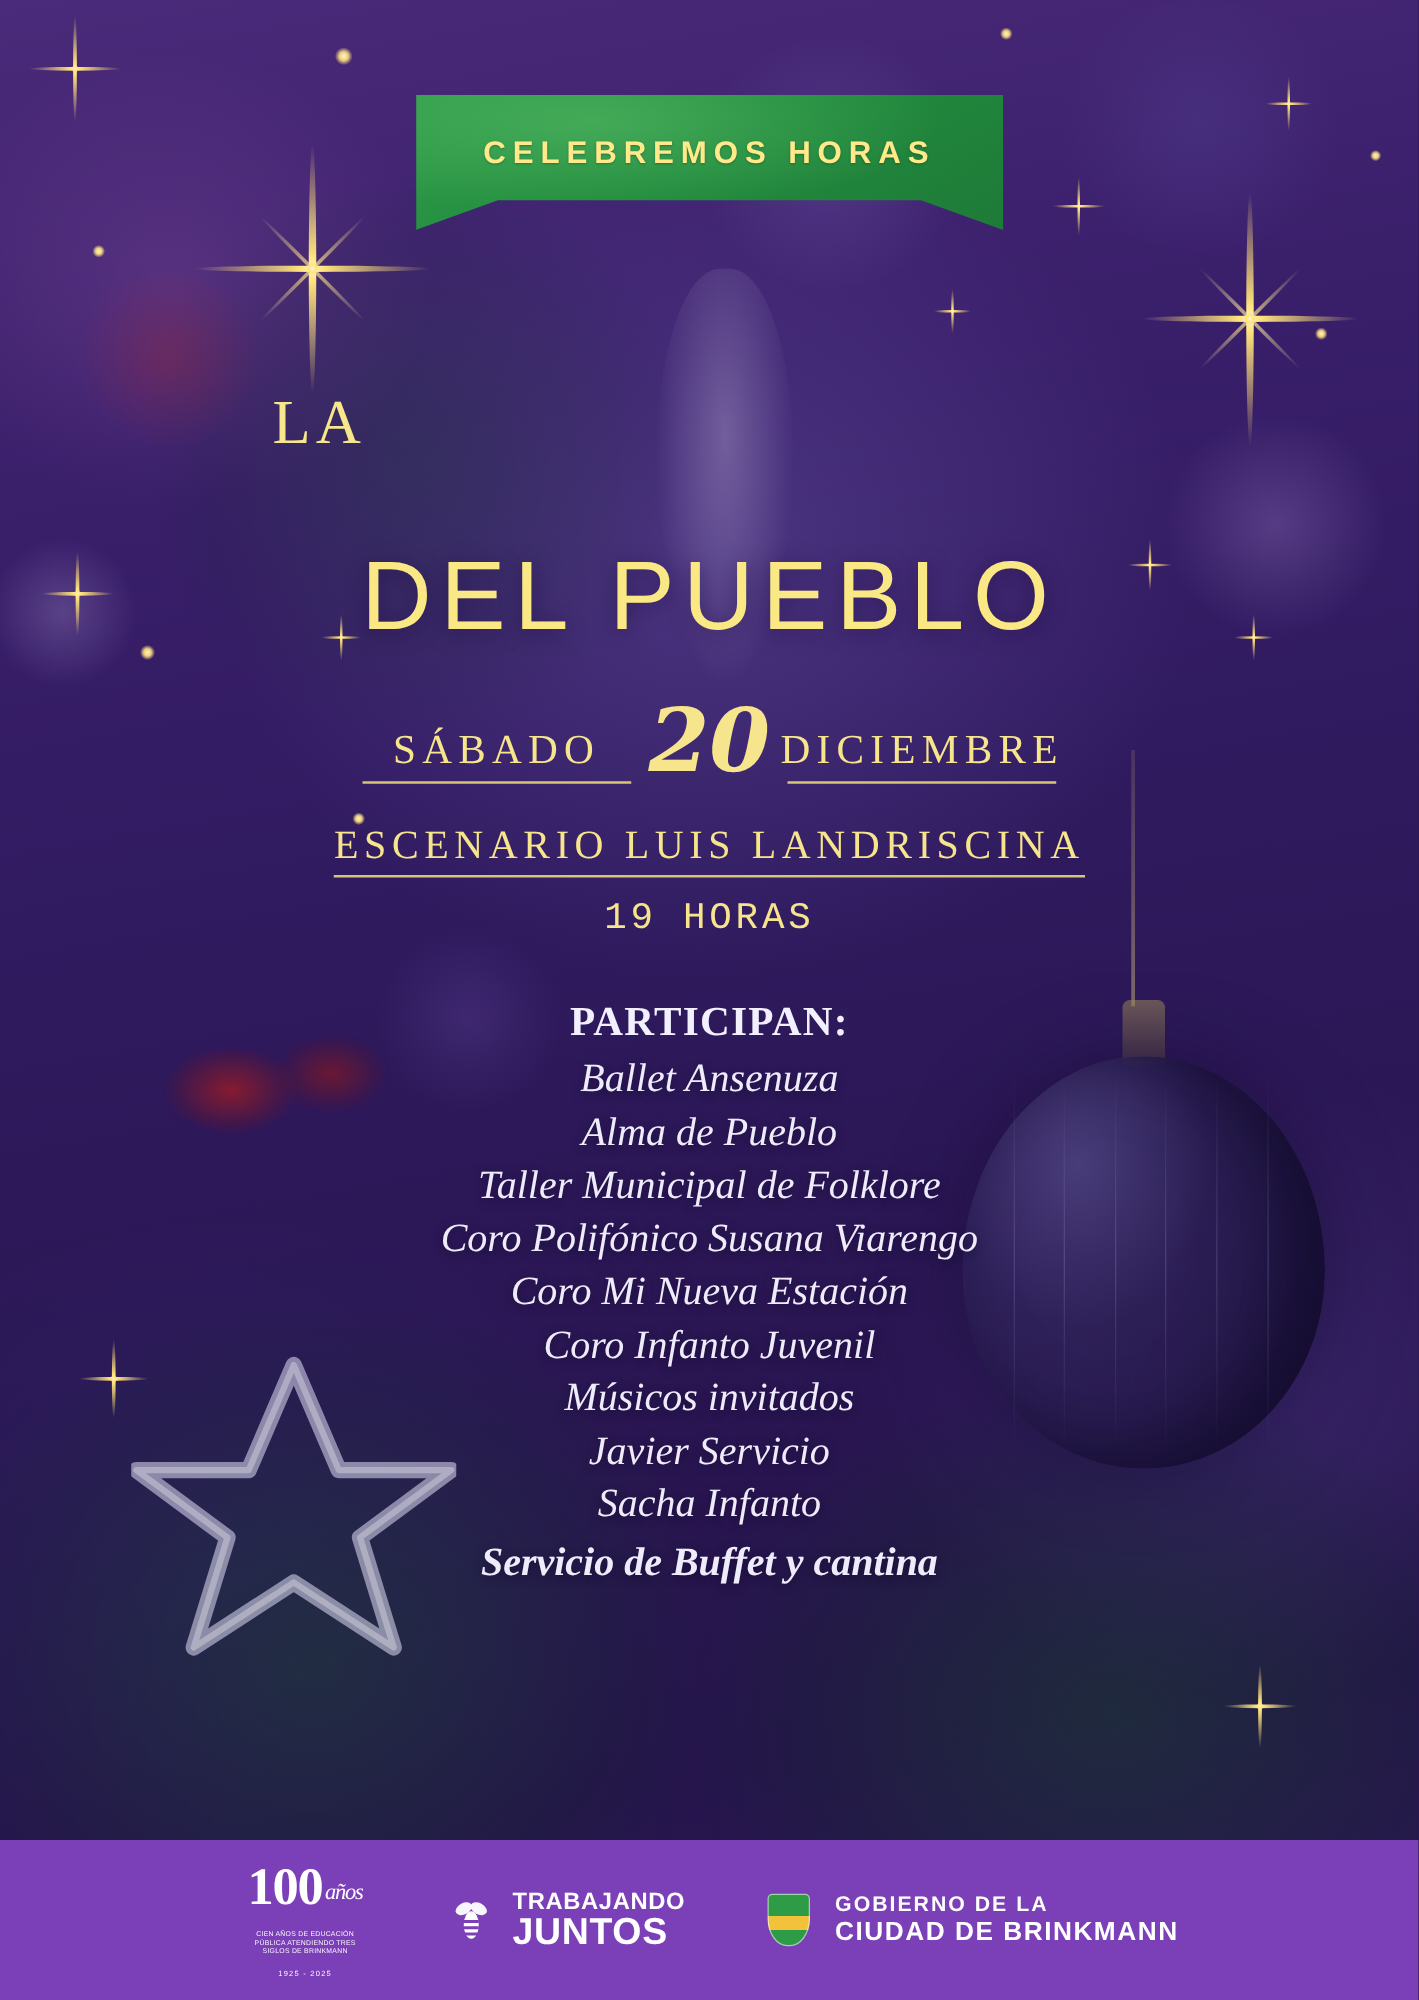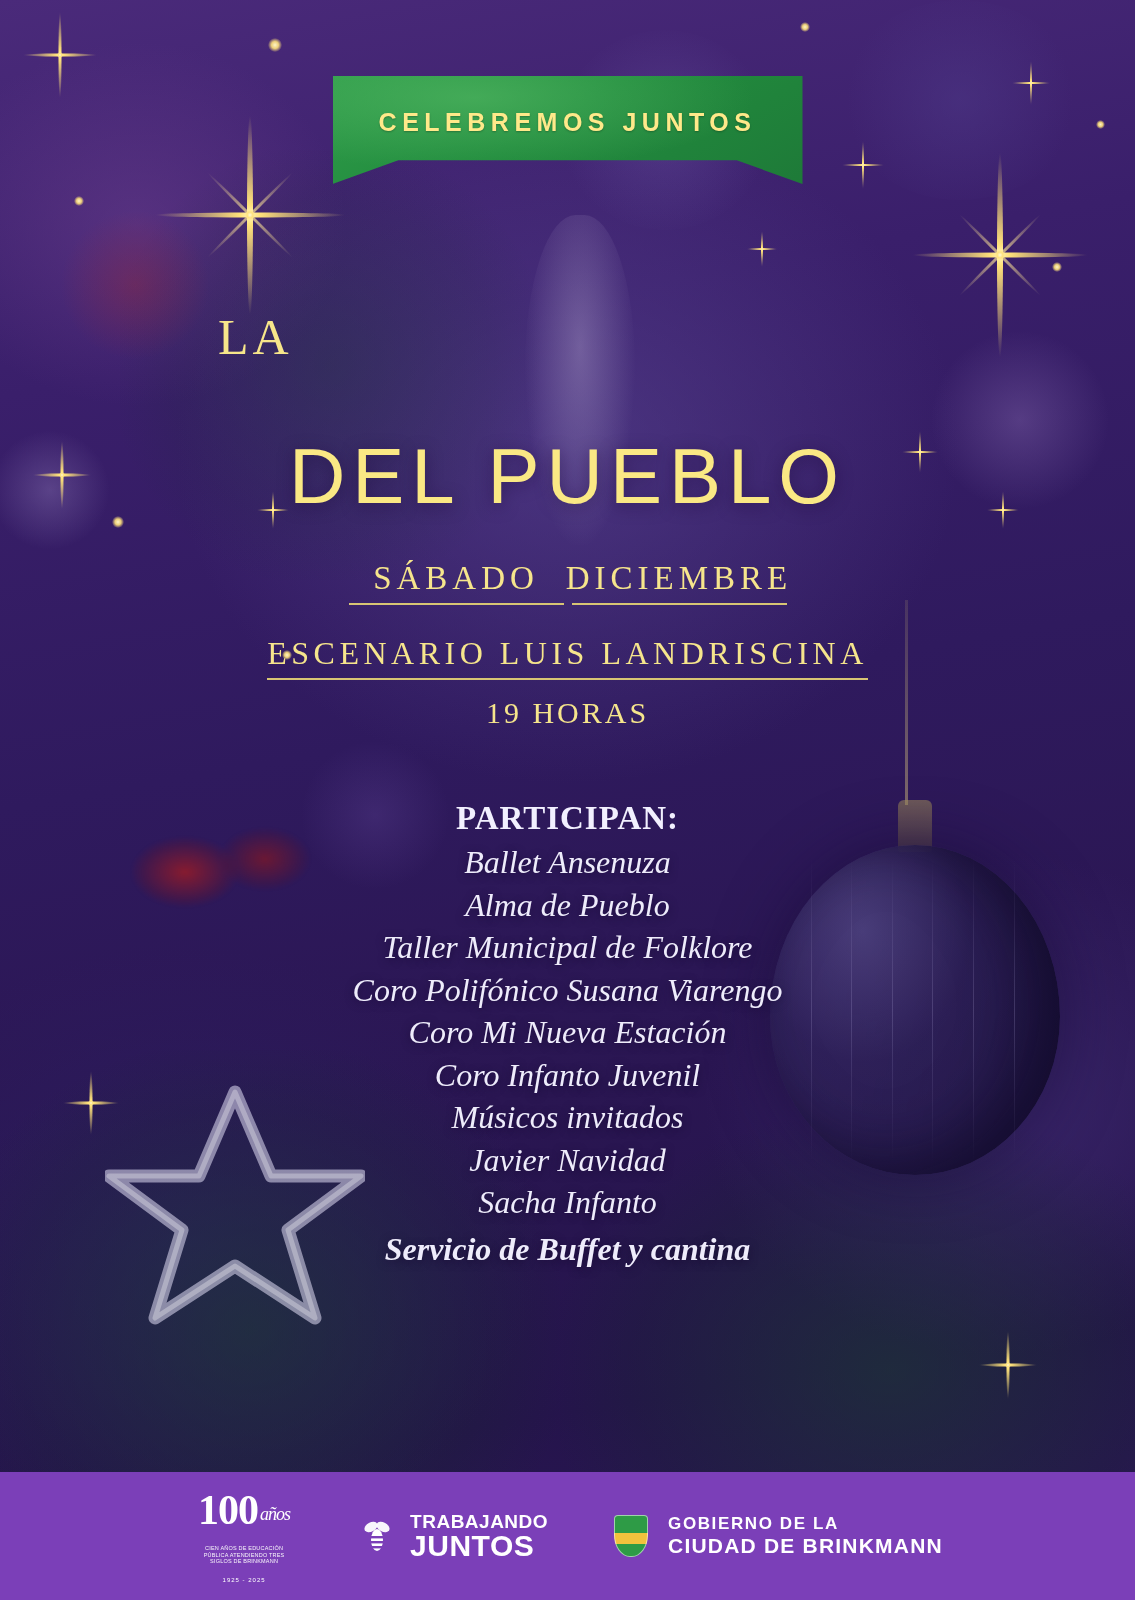--- a/index.html
+++ b/index.html
@@ -186,21 +186,21 @@
     margin-top: 30px;
     display: inline-block;
   }
   .venue-text {
     font-family: "Liberation Serif", serif;
     font-size: 32px; letter-spacing: 4.5px; padding-bottom: 6px;
     color: #f6e58c;
   }
   .hours {
     margin-top: 16px;
-    font-family: Liberation Serif, serif;
+    font-family: Liberation Mono, monospace;
     font-size: 30px; letter-spacing: 3px; color: #f6e58c;
   }
 
   .lineup {
     position: absolute; left: 0; right: 0; top: 800px;
     text-align: center; color: #eceafc;
   }
   .lineup-title {
     font-family: "Liberation Serif", serif;
     font-weight: 700; font-style: normal;
@@ -374,36 +374,37 @@
     <div class="dot-star" style="left:112px; top:516px; width:12px; height:12px;"></div>
     <div class="dot-star" style="left:282px; top:650px; width:10px; height:10px;"></div>
     <div class="dot-star" style="left:1052px; top:262px; width:10px; height:10px;"></div>
     <div class="dot-star" style="left:800px; top:22px; width:10px; height:10px;"></div>
     <div class="dot-star" style="left:1096px; top:120px; width:9px; height:9px;"></div>
   </div>
 
   <div class="content">
 
     <div class="ribbon">
-      <span>CELEBREMOS JUNTOS</span>
+      <span>CELEBREMOS HORAS</span>
     </div>
 
     <div class="title-block">
       <div class="title-row">
         <div class="title-la">LA</div>
       </div>
       <div class="title-sub">DEL PUEBLO</div>
     </div>
 
     <div class="when">
       <div class="when-row">
         <div class="when-col" style="width:215px;">
           <div class="when-label">SÁBADO</div>
           <div class="rule"></div>
         </div>
+        <div class="when-day">20</div>
         <div class="when-col" style="width:215px;">
           <div class="when-label">DICIEMBRE</div>
           <div class="rule"></div>
         </div>
       </div>
 
       <div class="venue">
         <div class="venue-text">ESCENARIO LUIS LANDRISCINA</div>
         <div class="rule"></div>
       </div>
@@ -413,21 +414,21 @@
 
     <div class="lineup">
       <div class="lineup-title">PARTICIPAN:</div>
       <div class="lineup-item">Ballet Ansenuza</div>
       <div class="lineup-item">Alma de Pueblo</div>
       <div class="lineup-item">Taller Municipal de Folklore</div>
       <div class="lineup-item">Coro Polifónico Susana Viarengo</div>
       <div class="lineup-item">Coro Mi Nueva Estación</div>
       <div class="lineup-item">Coro Infanto Juvenil</div>
       <div class="lineup-item">Músicos invitados</div>
-      <div class="lineup-item">Javier Navidad</div>
+      <div class="lineup-item">Javier Servicio</div>
       <div class="lineup-item">Sacha Infanto</div>
       <div class="lineup-item strong">Servicio de Buffet y cantina</div>
     </div>
 
 
   </div>
 
   <div class="footer">
 
     <div class="logo logo-100">

